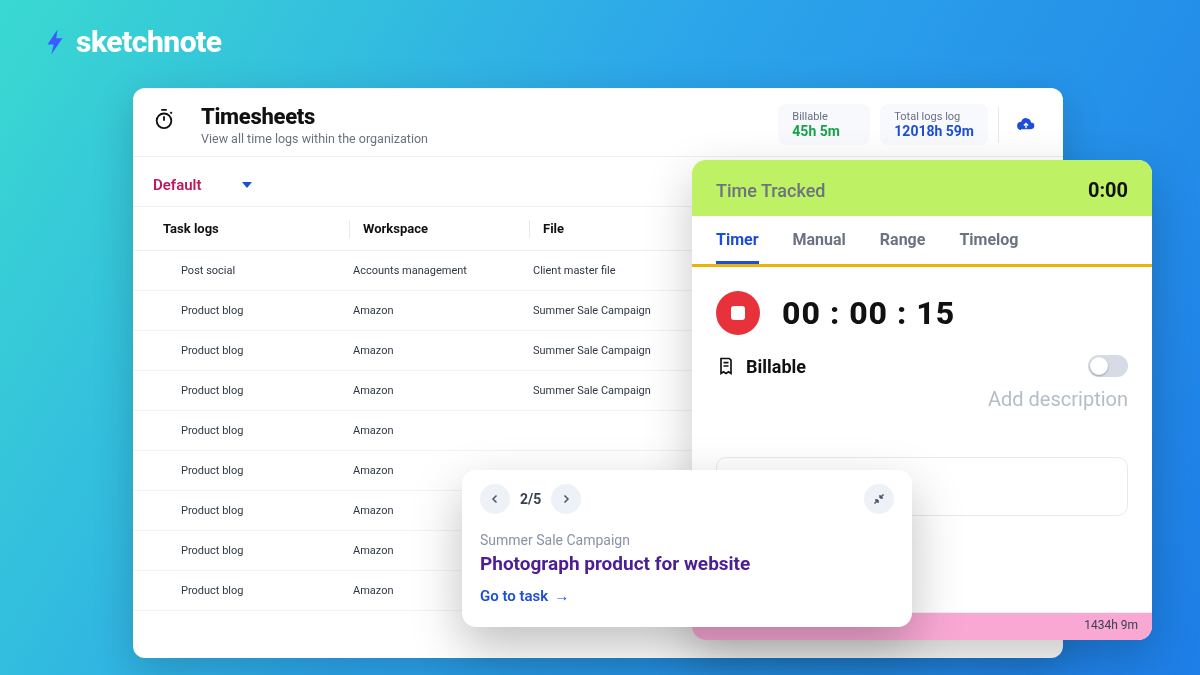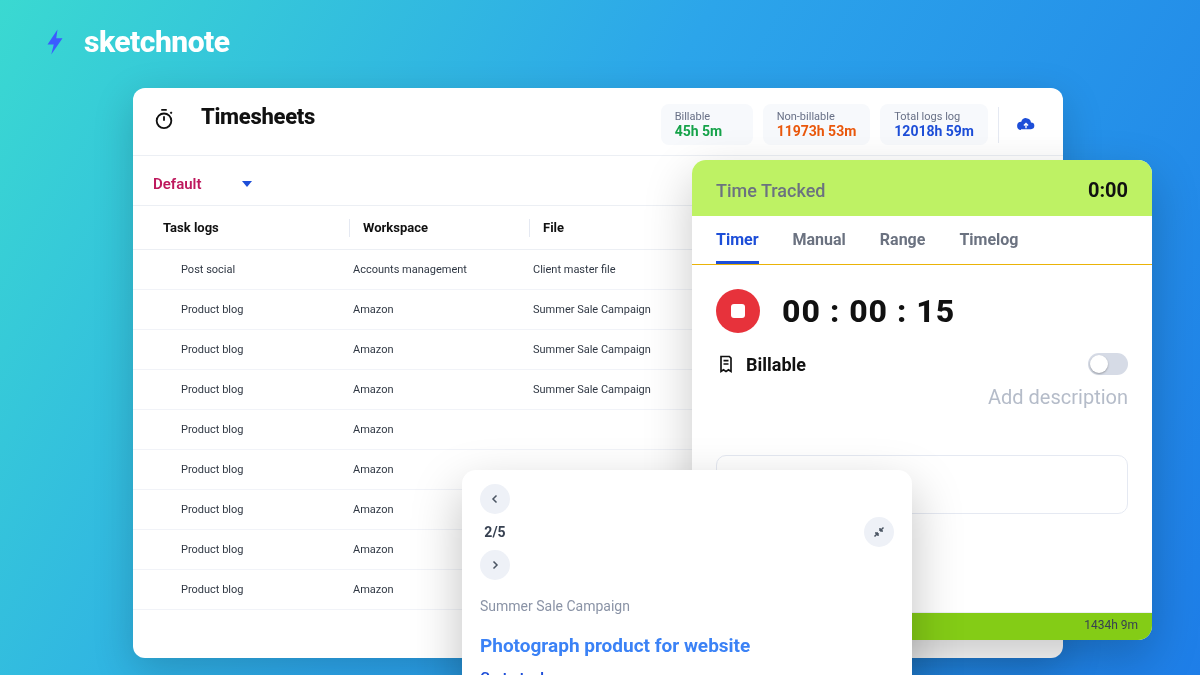--- a/index.html
+++ b/index.html
@@ -1,20 +1,20 @@
 <!DOCTYPE html>
 <html><head>
 <meta charset="utf-8">
 <style>
   * { box-sizing: border-box; margin: 0; padding: 0; }
   html, body { width: 1200px; height: 675px; overflow: hidden; font-family: -apple-system, BlinkMacSystemFont, "Segoe UI", Roboto, Helvetica, Arial, sans-serif; }
   body { background: linear-gradient(120deg, #3ad9d1 0%, #2CA5EA 45%, #1e7ee8 100%); position: relative; }
 
   
-  .brand { position: absolute; top: 24px; left: 40px; display: flex; align-items: center; gap: 14px; color: #fff; }
+  .brand { position: absolute; top: 24px; left: 40px; display: flex; align-items: center; gap: 6px; color: #fff; }
   .brand-mark svg { display: block; }
   .brand-name { font-size: 30px; font-weight: 800; letter-spacing: -0.5px; }
 
   
   .card { position: absolute; top: 88px; left: 133px; width: 930px; height: 570px; background: #fff; border-radius: 12px; box-shadow: 0 12px 40px rgba(0,0,0,.18); overflow: hidden; }
 
   .card-header { display: flex; align-items: flex-start; justify-content: space-between; padding: 16px 20px 10px 20px; border-bottom: 1px solid #eceff4; }
   .title-wrap { display: flex; align-items: flex-start; gap: 26px; }
   .title-icon { margin-top: 4px; color: #222; }
   .title-block h1 { font-size: 22px; font-weight: 800; color: #111; letter-spacing: -0.3px; }
@@ -40,54 +40,54 @@
   .thead .th { position: relative; padding-left: 10px; }
   .thead .th:not(:first-child)::before { content:""; position:absolute; left:-4px; top:50%; transform:translateY(-50%); width:1px; height:18px; background:#e5e9f2; }
   .trow { height: 40px; font-size: 11px; color: #303844; border-bottom: 1px solid #f1f3f8; }
   .td-task { padding-left: 28px; }
 
   
   .tracker { position: absolute; top: 160px; right: 48px; width: 460px; height: 480px; background: #fff; border-radius: 14px; box-shadow: 0 18px 48px rgba(0,0,0,.22); overflow: hidden; }
   .tracker-head { display: flex; align-items: center; justify-content: space-between; padding: 18px 24px 14px 24px; color: #6b7280; background: #bef264; }
   .tracker-head .tt-label { font-size: 18px; font-weight: 500; color: #6b7280; }
   .tracker-head .tt-time { font-size: 20px; font-weight: 700; color: #111; }
-  .tracker-tabs { display: flex; gap: 34px; padding: 0 24px; border-bottom: 1px solid #eab308; }
+  .tracker-tabs { display: flex; gap: 34px; padding: 0 24px; border-bottom: 3px solid #eab308; }
   .ttab { padding: 14px 0 12px 0; font-size: 16px; font-weight: 700; color: #6b7280; cursor: pointer; }
   .ttab.active { color: #1d4ed8; border-bottom: 3px solid #1d4ed8; }
 
   .timer-row { display: flex; align-items: center; gap: 22px; padding: 24px 24px 6px 24px; }
   .stop-btn { width: 44px; height: 44px; border-radius: 50%; background: #e7323b; display:flex; align-items:center; justify-content:center; cursor:pointer; }
   .stop-btn .sq { width: 14px; height: 14px; background:#fff; border-radius: 3px; }
   .elapsed { font-size: 32px; font-weight: 800; color: #111; letter-spacing: 1px; }
 
   .billable-row { display:flex; align-items:center; justify-content:space-between; padding: 14px 24px 4px 24px; }
   .billable-row .lab { display:flex; align-items:center; gap:10px; font-size:18px; font-weight:700; color:#111; }
   .toggle { width: 40px; height: 22px; background:#d6dbe6; border-radius: 999px; position:relative; cursor:pointer; }
   .toggle::after { content:""; position:absolute; top:2px; left:2px; width:18px; height:18px; border-radius:50%; background:#fff; box-shadow:0 1px 2px rgba(0,0,0,.3);}
 
   .desc-ph { padding: 6px 24px 0 24px; font-size: 20px; color: #b5bcc9; text-align: right; }
 
   .spent-box { margin: 46px 24px 0 24px; border: 1px solid #e5e9f2; border-radius: 10px; padding: 18px 20px; font-size: 18px; color: #9aa3b4; }
 
-  .footer-strip { position:absolute; bottom:0; left:0; right:0; height:28px; background:#84cc16; border-top:1px solid #eceff4; font-size:12px; color:#374151; padding:5px 14px; text-align:right; }
+  .footer-strip { position:absolute; bottom:0; left:0; right:0; height:28px; background:#f9a8d4; border-top:1px solid #eceff4; font-size:12px; color:#374151; padding:5px 14px; text-align:right; }
 
   
   .mini { position:absolute; top:470px; left:462px; width:450px; background:#fff; border-radius:14px; box-shadow:0 20px 50px rgba(0,0,0,.25); padding: 14px 18px 22px 18px; }
   .mini-top { display:flex; align-items:center; justify-content:space-between; }
-  .mini-nav { display:flex; align-items:center; gap:10px;flex-direction:column; }
+  .mini-nav { display:flex; align-items:center; gap:10px; }
   .circ { width:30px; height:30px; border-radius:50%; background:#eef1f7; display:flex; align-items:center; justify-content:center; color:#4b5563; cursor:pointer; font-size:14px; font-weight:700; }
   .mini-nav .pos { font-size:14px; font-weight:700; color:#374151; }
   .mini-body { display:flex; gap:22px; margin-top:14px; }
   .tile { width:150px; height:120px; background:#f5f7fb; border-radius:10px; display:flex; flex-direction:column; align-items:center; justify-content:center; gap:14px; }
   .tile-time { font-size:18px; font-weight:700; color:#111; }
   .tile-stop { width:34px; height:34px; border-radius:50%; background:#f26a5e; display:flex; align-items:center; justify-content:center; }
   .tile-stop .sq { width:10px; height:10px; background:#fff; border-radius:2px; }
   .mini-right { flex:1; padding-top:4px; }
   .mini-right .ctx { font-size:14px; color:#8a93a6; }
-  .mini-right h3 { font-size:19px; font-weight:700; color:#3b82f6; margin-top:20px; line-height:1.3; }
+  .mini-right h3 { font-size:19px; font-weight:700; color:#4c1d95; margin-top:4px; line-height:1.3; }
   .mini-right a { display:inline-flex; align-items:center; gap:6px; color:#1d4ed8; font-size:15px; font-weight:600; margin-top:10px; text-decoration:none; cursor:pointer; }
 
   .ricon { display:inline-flex; }
 </style>
 </head>
 <body>
 
 <div class="brand">
   <span class="brand-mark">
     <svg width="30" height="30" viewBox="0 0 24 24" fill="none">
@@ -104,30 +104,27 @@
       <span class="title-icon ricon">
         <svg width="22" height="22" viewBox="0 0 24 24" fill="none" stroke="#111" stroke-width="2">
             <circle cx="12" cy="14" r="8"></circle>
             <path d="M12 14 V9"></path>
             <path d="M9 2 h6"></path>
             <path d="M19 6 l1.5-1.5"></path>
           </svg>
       </span>
       <div class="title-block">
         <h1>Timesheets</h1>
+        <p>View all time logs within the organization</p>
       </div>
     </div>
     <div class="summary">
       <div class="stat billable">
         <div class="stat-label">Billable</div>
         <div class="stat-value">45h 5m</div>
-      </div>
-      <div class="stat nonbillable">
-        <div class="stat-label">Non-billable</div>
-        <div class="stat-value">11973h 53m</div>
       </div>
       <div class="stat total">
         <div class="stat-label">Total logs log</div>
         <div class="stat-value">12018h 59m</div>
       </div>
       <div class="sep"></div>
       <div class="cloud-btn">
         <svg width="20" height="20" viewBox="0 0 24 24" fill="#1d4ed8">
             <path d="M6 18a5 5 0 0 1 .3-9.99A6 6 0 0 1 18 9a4 4 0 0 1 0 8H6z"></path>
             <path d="M12 16V10M9.5 12.5 12 10l2.5 2.5" stroke="#fff" stroke-width="1.6" fill="none"></path>

